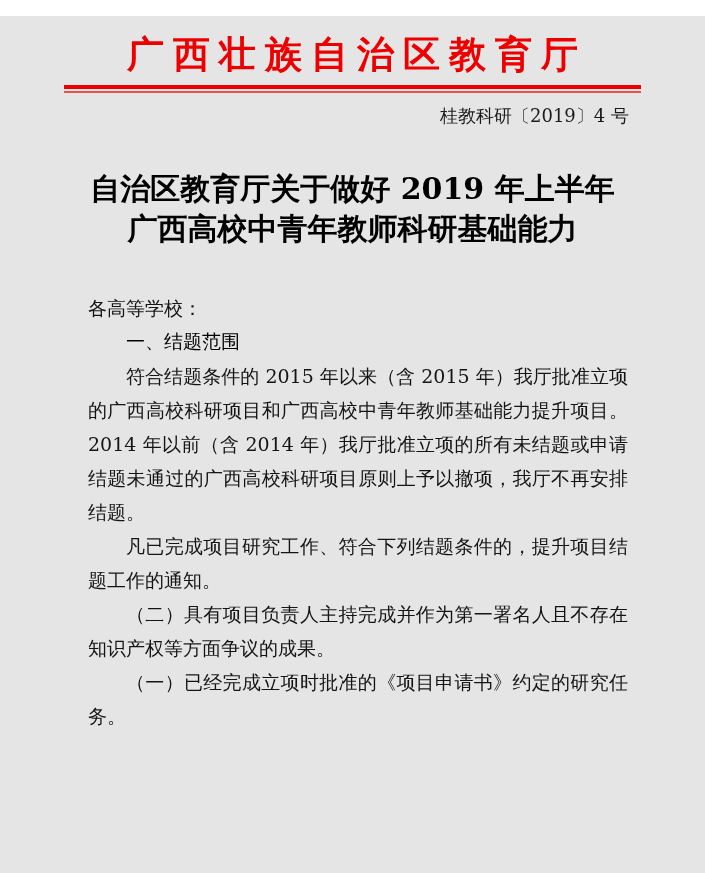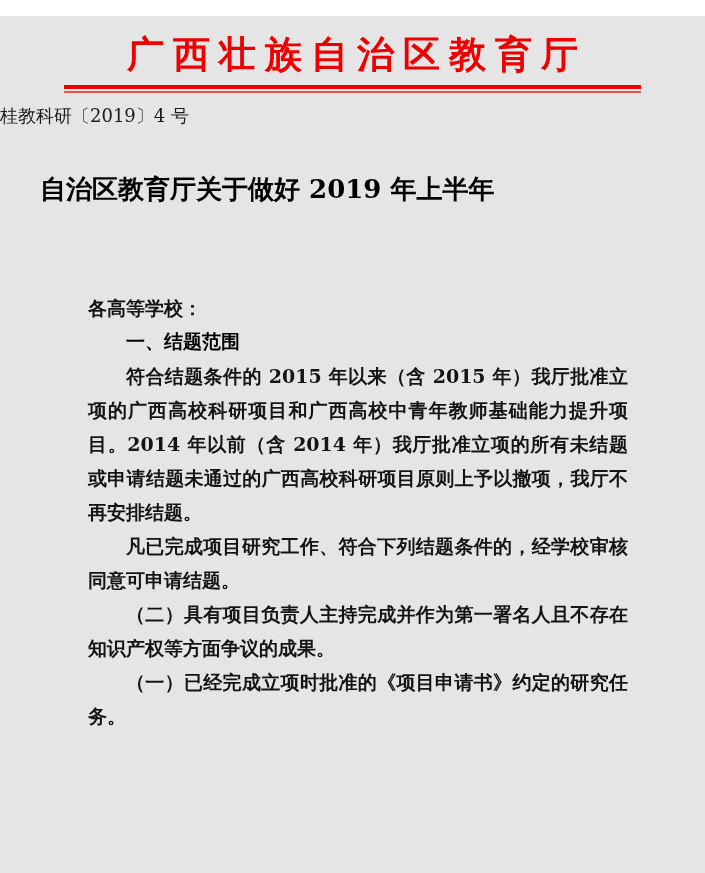--- a/index.html
+++ b/index.html
@@ -48,53 +48,52 @@
   .rule-bottom {
     position: absolute;
     left: 64px;
     right: 64px;
     bottom: 8px;
     margin: 0;
   }
   
   .doc-number {
     margin: 12px 76px 0 0;
-    text-align: left;
+    text-align: right;
     font-size: 18px;
     line-height: 22px;
     color: #1a1a1a;
   }
   
   .title {
     margin: 42px 40px 0;
-    text-align: left;
-    font-size: 26px;
+    text-align: center;
+    font-size: 30px;
     font-weight: bold;
     line-height: 40px;
     color: #000000;
   }
   
   .body-block {
     margin: 42px 77px 0 88px;
     font-size: 19px;
     line-height: 34px;
     text-align: justify;
     text-justify: inter-ideograph;
     color: #141414;
   }
   .body-block p {
     margin: 0;
     text-indent: 2em;
-    font-weight: bold;
   }
   .body-block p.salutation {
     text-indent: 0;
   }
   .body-block p.section-heading {
-    font-weight: bold;
+    font-weight: normal;
     color: #000000;
     font-family: "Liberation Sans", "DejaVu Sans", sans-serif;
   }
 </style>
 </head>
 <body>
 
 <div class="page">
 
   <div class="agency">广西壮族自治区教育厅</div>
@@ -102,33 +101,33 @@
   <div class="rule rule-top">
     <div class="thick"></div>
     <div class="gap"></div>
     <div class="thin"></div>
   </div>
 
   <div class="doc-number">桂教科研〔2019〕4 号</div>
 
   <h1 class="title">
     <span>自治区教育厅关于做好 2019 年上半年</span><br>
-    <br>
+    <span>广西高校中青年教师科研基础能力</span><br>
   </h1>
 
   <div class="body-block">
     <p class="salutation">各高等学校：</p>
 
 
     <p class="section-heading">一、结题范围</p>
 
     <p>符合结题条件的 2015 年以来（含 2015 年）我厅批准立项的广西高校科研项目和广西高校中青年教师基础能力提升项目。2014 年以前（含 2014 年）我厅批准立项的所有未结题或申请结题未通过的广西高校科研项目原则上予以撤项，我厅不再安排结题。</p>
 
 
-    <p>凡已完成项目研究工作、符合下列结题条件的，经学校审核同意可申请结题。</p>
+    <p>凡已完成项目研究工作、符合下列结题条件的，提升项目结题工作的通知。</p>
 
     <p>（二）具有项目负责人主持完成并作为第一署名人且不存在知识产权等方面争议的成果。</p>
 
     <p>（一）已经完成立项时批准的《项目申请书》约定的研究任务。</p>
   </div>
 
   <div class="rule rule-bottom">
     <div class="thin"></div>
     <div class="gap"></div>
     <div class="thick"></div>

